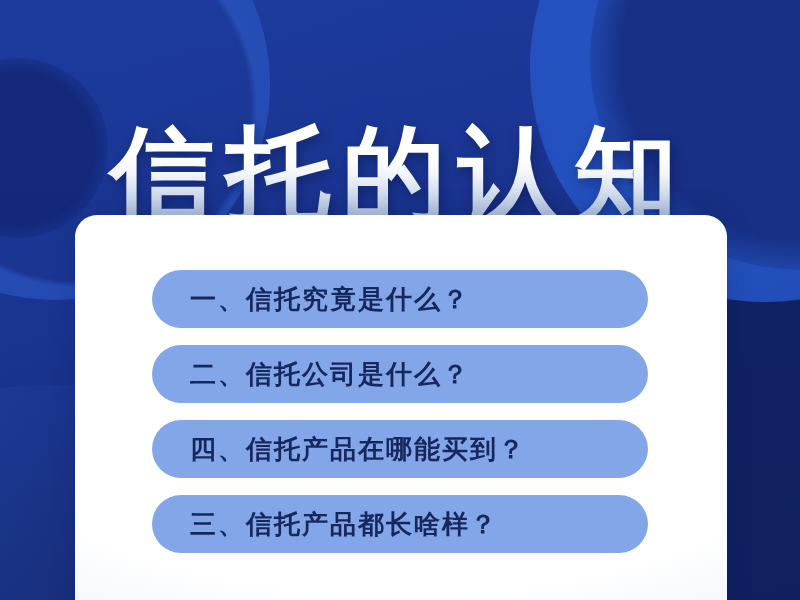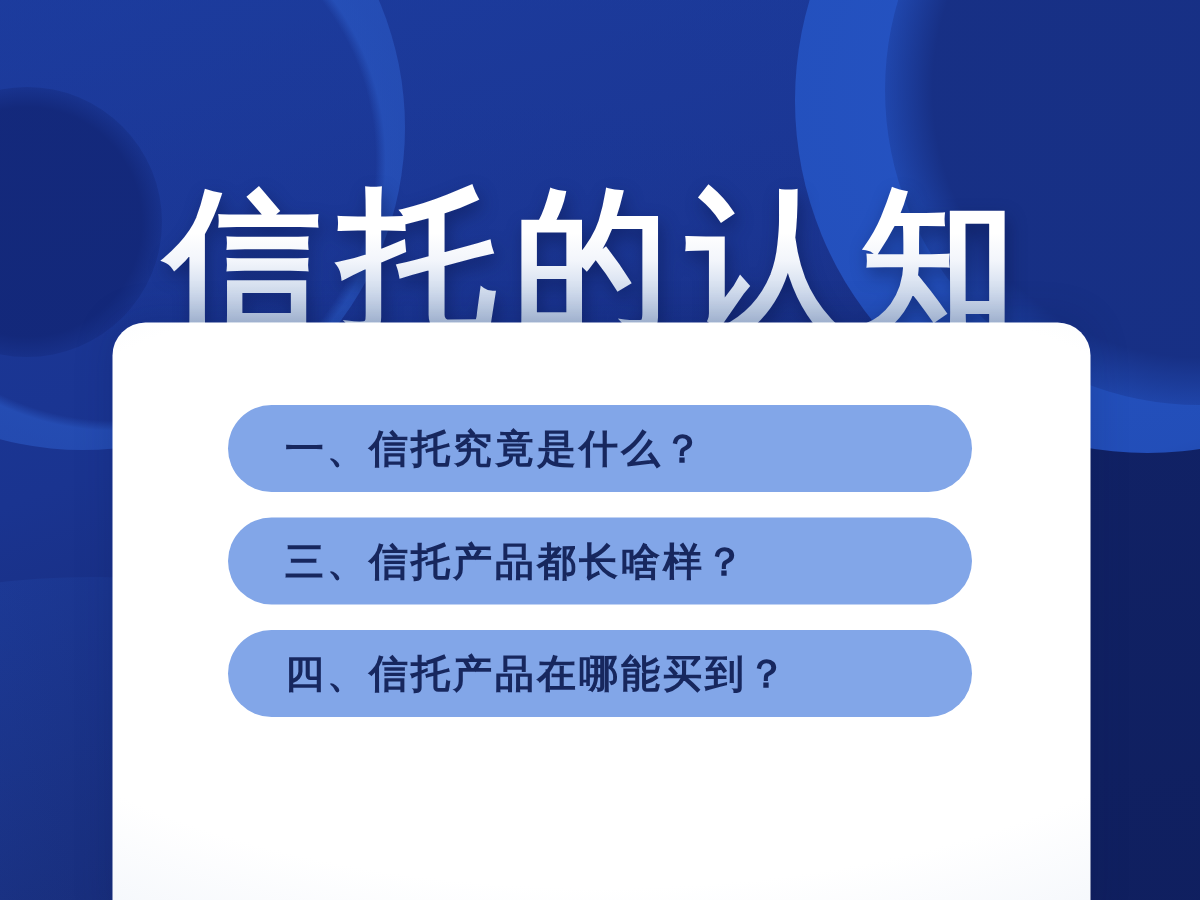--- a/index.html
+++ b/index.html
@@ -162,25 +162,28 @@
 
   <h1 class="title">信托的认知</h1>
 
   <div class="card">
     <div class="pill-list">
 
       <div class="pill">
         <span class="pill-label">一、信托究竟是什么？</span>
       </div>
 
-
       <div class="pill">
-        <span class="pill-label">三、信托产品都长啥样？</span>
+        <span class="pill-label">二、信托公司是什么？</span>
       </div>
 
       <div class="pill">
         <span class="pill-label">四、信托产品在哪能买到？</span>
+      </div>
+
+      <div class="pill">
+        <span class="pill-label">三、信托产品都长啥样？</span>
       </div>
 
     </div>
   </div>
 
 </div>
 
 </body></html>

